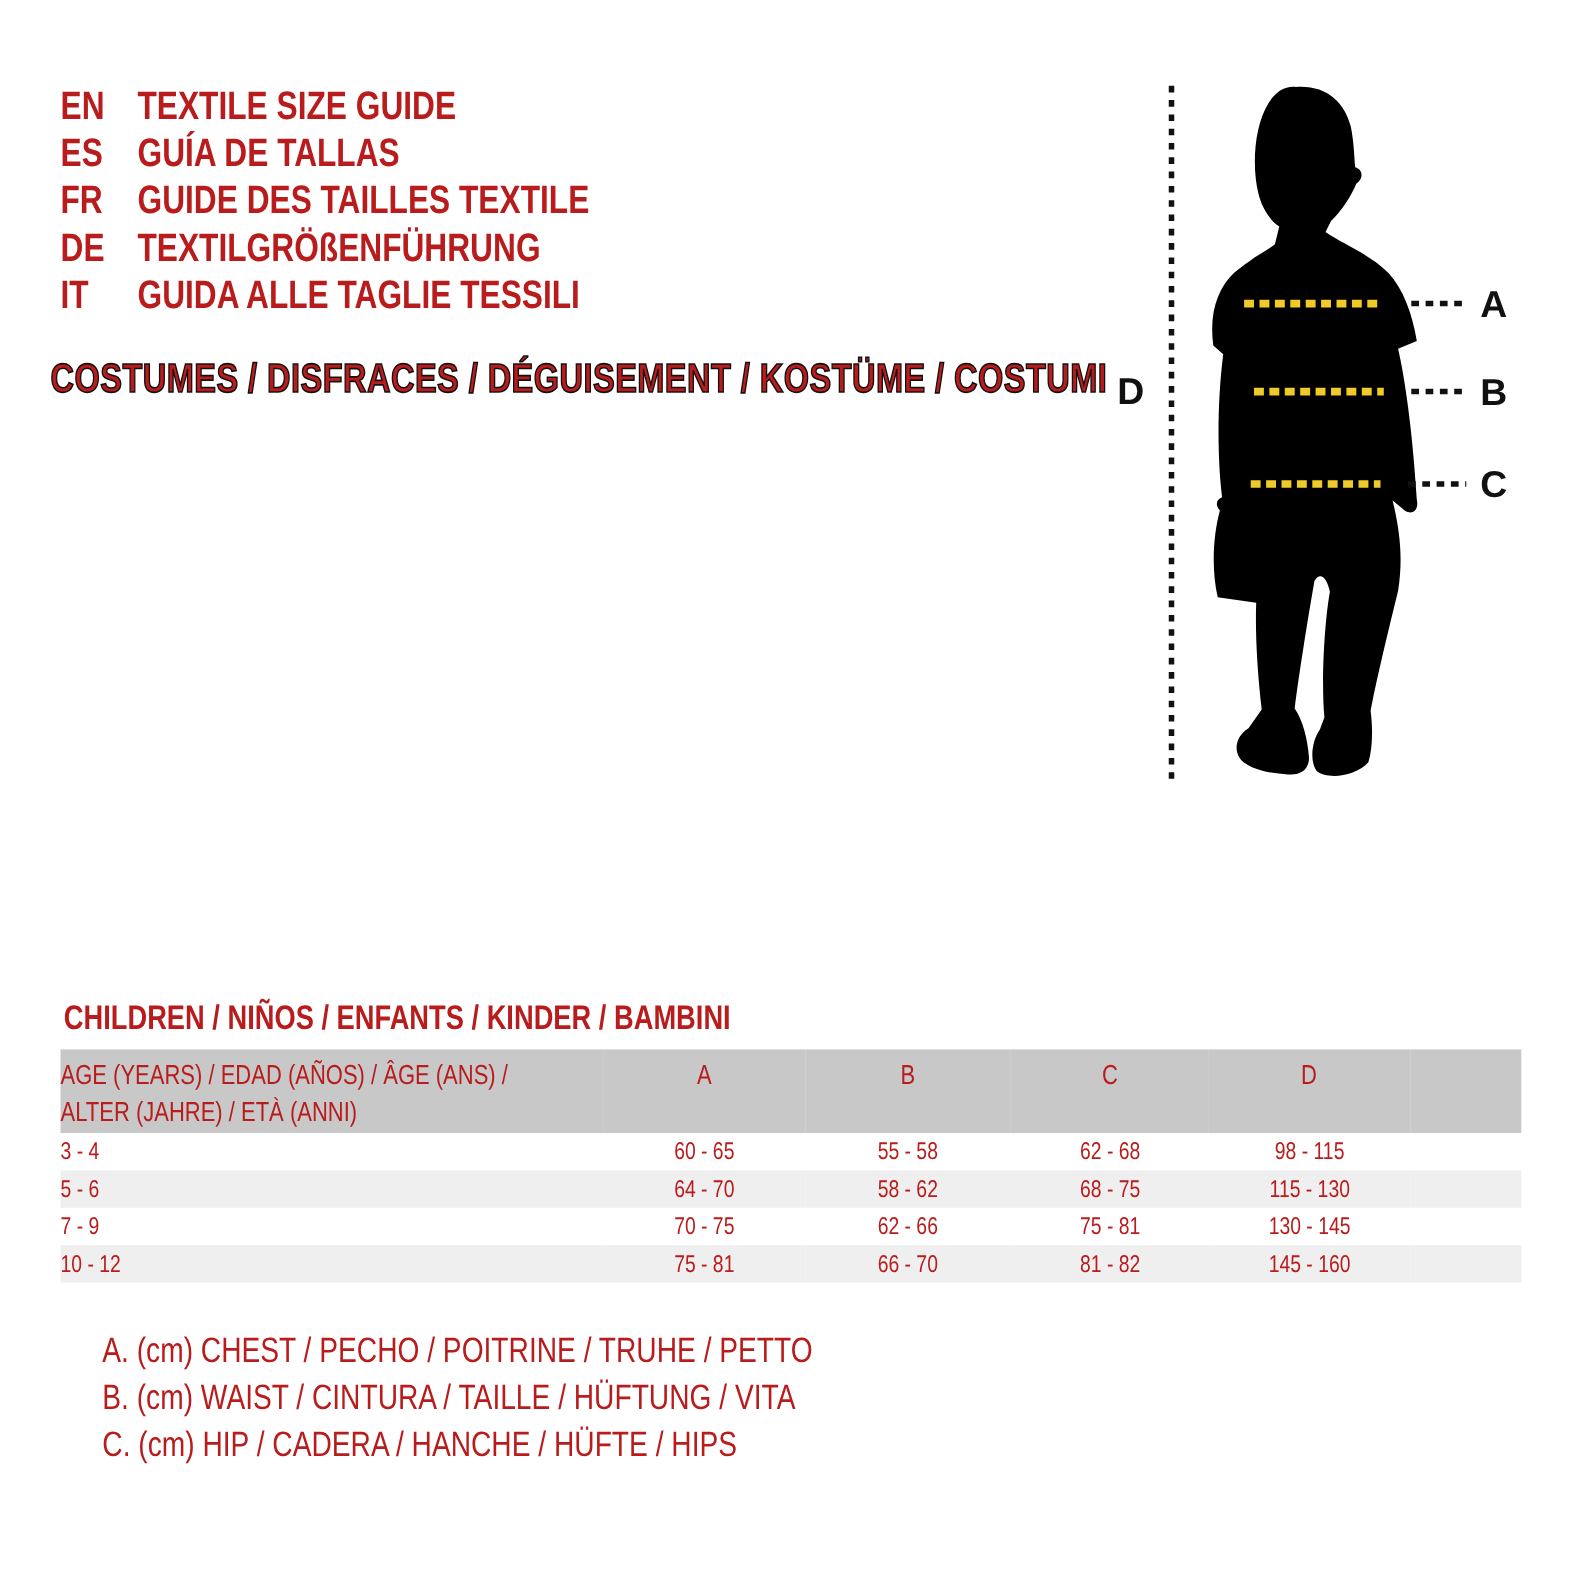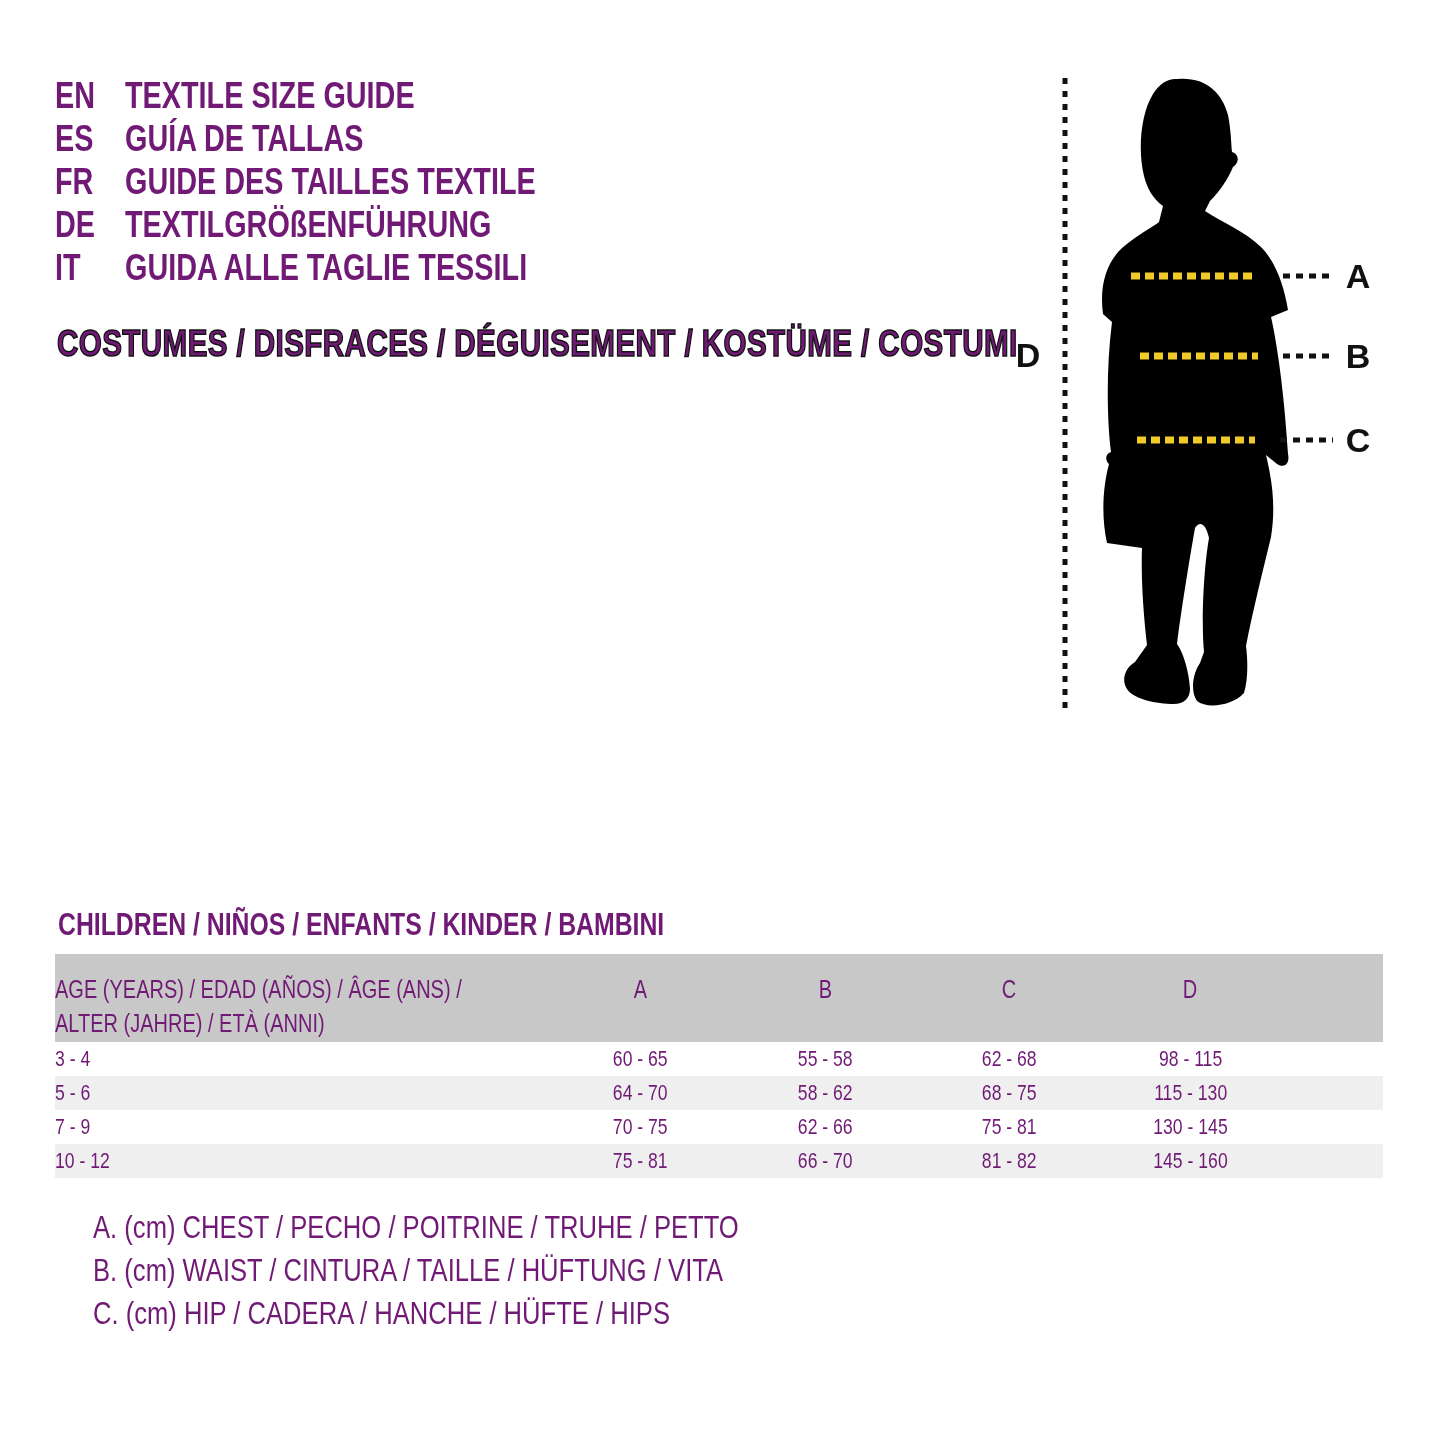--- a/index.html
+++ b/index.html
@@ -1,46 +1,46 @@
 <!DOCTYPE html>
 <html><head>
 <meta charset="utf-8">
 <style>
   html,body { margin:0; padding:0; background:#ffffff; }
   .canvas {
     position:relative; width:1445px; height:1444px; background:#ffffff;
-    color:#701a75; font-family:"Liberation Sans","DejaVu Sans",sans-serif;
+    color:#b91c1c; font-family:"Liberation Sans","DejaVu Sans",sans-serif;
     overflow:hidden;
   }
   
   .cond  { display:inline-block; transform:scaleX(0.8); transform-origin:0 50%; white-space:nowrap; }
   .condb { display:block; transform:scaleX(0.8); transform-origin:0 50%; white-space:nowrap; }
   .condc { display:inline-block; transform:scaleX(0.8); transform-origin:50% 50%; white-space:nowrap; }
 
   
   .lang-block { position:absolute; left:55px; top:74px; }
   .lang-row { display:flex; height:43px; line-height:43px; font-size:36px; font-weight:bold; }
   .lang-code { width:70px; flex:0 0 70px; }
 
   
-  .category { position:absolute; left:57px; top:326px; height:36px; line-height:36px;
+  .category { position:absolute; left:46px; top:326px; height:36px; line-height:36px;
               font-size:37px; font-weight:bold; }
   .heavy { -webkit-text-stroke:1.5px #111111; letter-spacing:0.5px; }
 
   
   .figure { position:absolute; left:1000px; top:60px; width:445px; height:670px; }
   .fig-label { font-family:"Liberation Sans","DejaVu Sans",sans-serif; font-size:34px; font-weight:bold; fill:#111111; }
 
   
   .table-block { position:absolute; left:55px; top:905px; width:1328px; }
   .section-title { height:49px; line-height:40px; font-size:31px; font-weight:bold; padding-left:3px;text-decoration:underline; }
   table.size-table { border-collapse:collapse; table-layout:fixed; width:1328px; border:none; }
   .size-table th, .size-table td { padding:0; margin:0; border:none; font-weight:normal; }
   .thead-row { background:#c8c8c8; }
-  .thead-row th { height:70px; vertical-align:top; padding-top:18px; font-size:25px; }
+  .thead-row th { height:70px; vertical-align:top; padding-top:6px; font-size:25px; }
   .age-th { text-align:left; padding-left:6px; line-height:34px; }
   .num-th { text-align:center; line-height:34px; }
   .data-row td { height:34px; font-size:22px; }
   .data-row.stripe { background:#efefef; }
   .age-td { text-align:left; padding-left:6px; }
   .num-td { text-align:center; }
 
   
   .legend { position:absolute; left:58px; top:1206px; }
   .legend-line { height:43px; line-height:43px; font-size:32px;margin-left:35px; }

